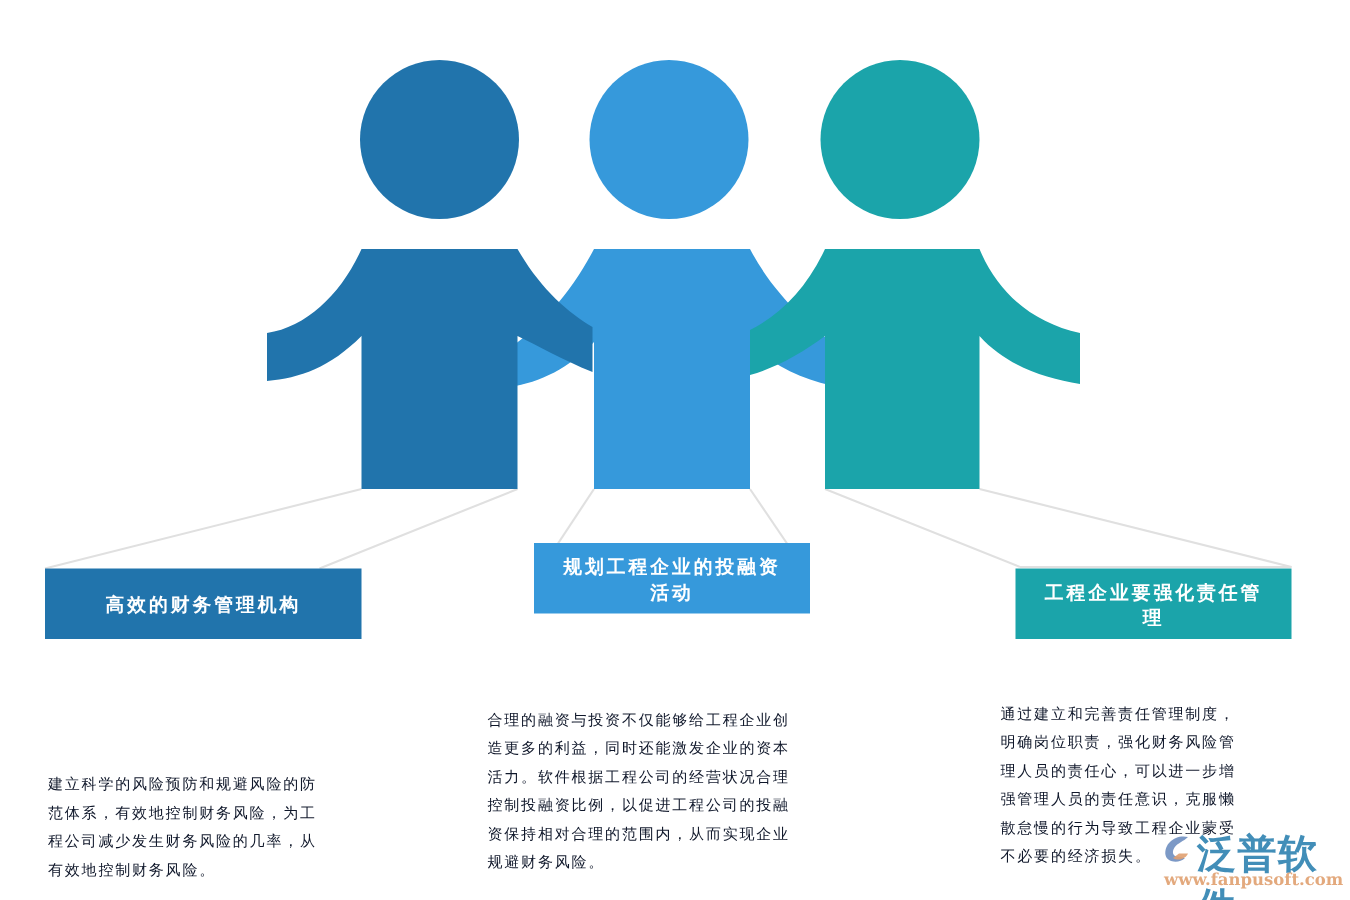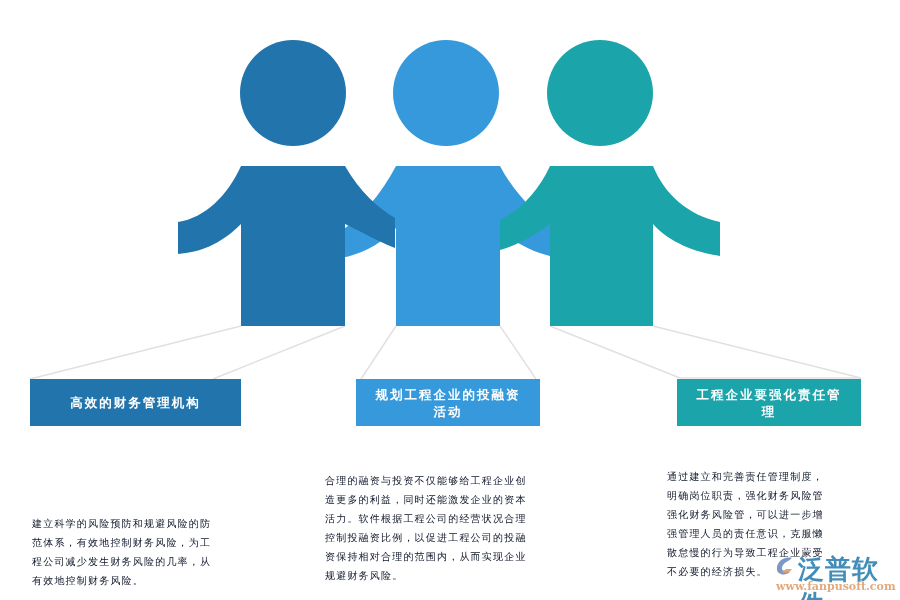--- a/index.html
+++ b/index.html
@@ -62,21 +62,21 @@
 
   <g fill="#1ba4aa">
     <circle cx="600" cy="93" r="53"></circle>
     <path d="M 550 166 L 653 166 C 665 195 688 215 720 222 L 720 256 C 695 252 670 243 653 224 L 653 326 L 550 326 L 550 224 C 535 235 518 245 500 250 L 500 220 C 520 210 538 192 550 166 Z"></path>
   </g>
 </svg>
 
 <div class="box" style="left:30px; top:379px; width:211px; background:#2174ac;">
   <span>高效的财务管理机构</span>
 </div>
-<div class="box" style="left:356px; top:379px; width:184px; background:#3699db;text-align:center;">
+<div class="box" style="left:356px; top:362px; width:184px; background:#3699db;text-align:center;">
   <span style="white-space:pre-line;">规划工程企业的投融资
 活动</span>
 </div>
 <div class="box" style="left:677px; top:379px; width:184px; background:#1ba4aa;">
   <span style="white-space:pre-line;">工程企业要强化责任管
 理</span>
 </div>
 
 <div class="desc" style="left:32px; top:486px; width:250px;margin-top:28px;">
   <div>建立科学的风险预防和规避风险的防</div>
@@ -90,21 +90,21 @@
   <div>造更多的利益，同时还能激发企业的资本</div>
   <div>活力。软件根据工程公司的经营状况合理</div>
   <div>控制投融资比例，以促进工程公司的投融</div>
   <div>资保持相对合理的范围内，从而实现企业</div>
   <div>规避财务风险。</div>
 </div>
 
 <div class="desc" style="left:667px; top:467px; width:230px;">
   <div>通过建立和完善责任管理制度，</div>
   <div>明确岗位职责，强化财务风险管</div>
-  <div>强化财务风险管，可以进一步增</div>
+  <div>理人员的责任心，可以进一步增</div>
   <div>强管理人员的责任意识，克服懒</div>
   <div>散怠慢的行为导致工程企业蒙受</div>
   <div>不必要的经济损失。</div>
 </div>
 
 <div class="watermark">
   <svg class="wm-logo" viewBox="0 0 22 20">
     <path d="M 18 2 C 10 0 2 6 3 14 C 4 19 12 20 16 16 L 11 15 C 8 15 7 12 9 9 C 11 6 15 5 18 2 Z" fill="#5b7fb8" opacity="0.8"></path>
     <path d="M 8 16 C 11 18 16 17 18 13 L 12 13 Z" fill="#e0a070" opacity="0.9"></path>
   </svg>

